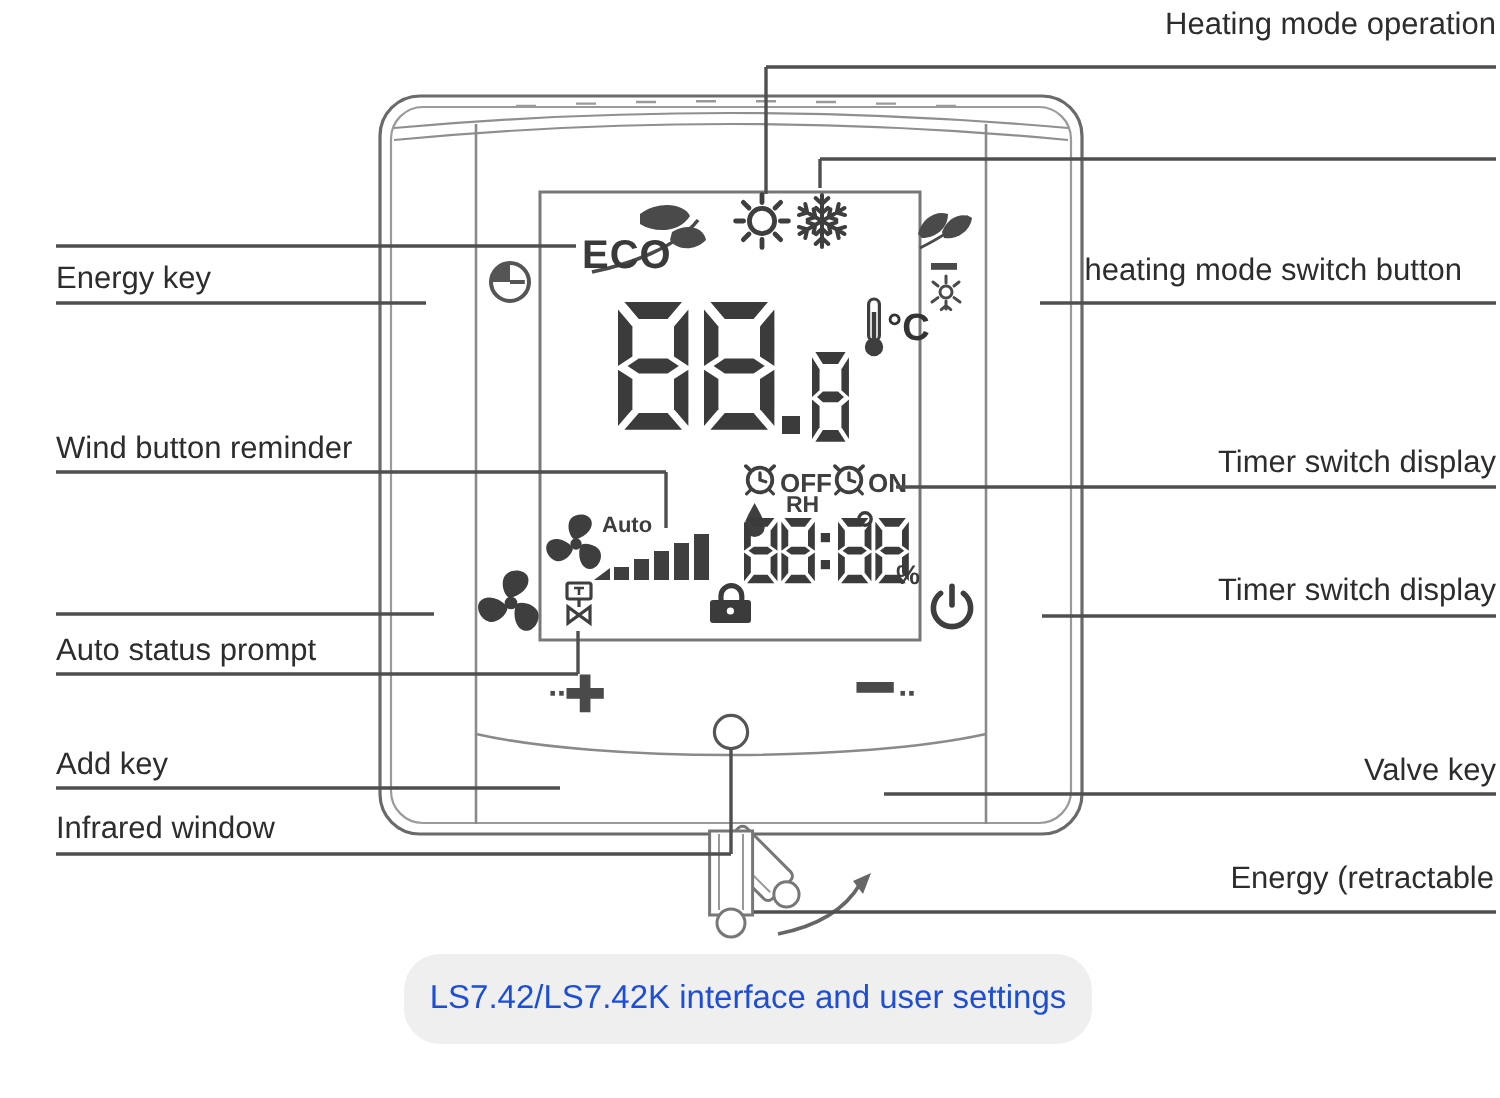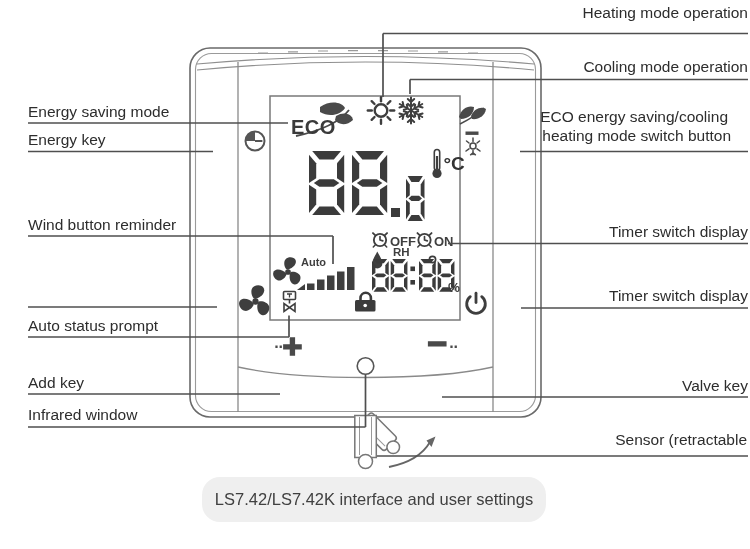--- a/index.html
+++ b/index.html
@@ -3,21 +3,21 @@
 <meta charset="utf-8">
 <style>
   html,body{margin:0;padding:0;background:#ffffff;}
   #stage{position:relative;width:750px;height:549px;background:#fff;overflow:hidden;
          font-family:"Liberation Sans",sans-serif;}
   #device-svg{position:absolute;left:0;top:0;}
   #device-svg text{font-family:"Liberation Sans",sans-serif;}
   .lbl{position:absolute;font-size:15.5px;color:#2d2d2d;white-space:nowrap;z-index:3;}
   .lbl.r{text-align:right;}
   .caption{position:absolute;left:202px;top:477px;width:344px;height:45px;background:#efefef;
-           color:#404040;font-size:16.5px;line-height:45px;text-align:center;z-index:3;border-radius:18px;}
+           color:#1d4ed8;font-size:16.5px;line-height:45px;text-align:center;z-index:3;border-radius:18px;}
 </style>
 </head>
 <body>
 
 <div id="stage">
 
 <svg id="device-svg" width="750" height="549" viewBox="0 0 750 549">
   <defs>
     <g id="seg8" fill="#3b3b3b">
       <polygon points="4,0 40,0 31,9 13,9"></polygon>
@@ -212,31 +212,28 @@
     <path d="M28,123 H288"></path>
     <path d="M28,151.5 H213"></path>
     <path d="M28,236 H333 M333,236 V264"></path>
     <path d="M28,307 H217"></path>
     <path d="M28,337 H289 M289,337 V315.5"></path>
     <path d="M28,394 H280"></path>
     <path d="M28,427 H365.5 M365.5,427 V374.5"></path>
   </g>
 </svg>
 
-<div class="lbl" style="left:28px;top:103px">Energy saving mode</div>
 <div class="lbl" style="left:28px;top:131px">Energy key</div>
 <div class="lbl" style="left:28px;top:216px">Wind button reminder</div>
 <div class="lbl" style="left:28px;top:317px">Auto status prompt</div>
 <div class="lbl" style="left:28px;top:374px">Add key</div>
 <div class="lbl r" style="right:2px;top:4px">Heating mode operation</div>
 
 <div class="lbl" style="left:28px;top:406px">Infrared window</div>
-<div class="lbl r" style="right:2px;top:58px">Cooling mode operation</div>
-<div class="lbl r" style="right:22px;top:108px">ECO energy saving/cooling</div>
 <div class="lbl r" style="right:19px;top:127px">heating mode switch button</div>
 <div class="lbl r" style="right:2px;top:223px">Timer switch display</div>
 <div class="lbl r" style="right:2px;top:287px">Timer switch display</div>
 <div class="lbl r" style="right:2px;top:377px">Valve key</div>
-<div class="lbl r" style="right:3px;top:431px">Sensor (retractable</div>
+<div class="lbl r" style="right:3px;top:431px">Energy (retractable</div>
 
 <div class="caption">LS7.42/LS7.42K interface and user settings</div>
 
 </div>
 
 </body></html>

